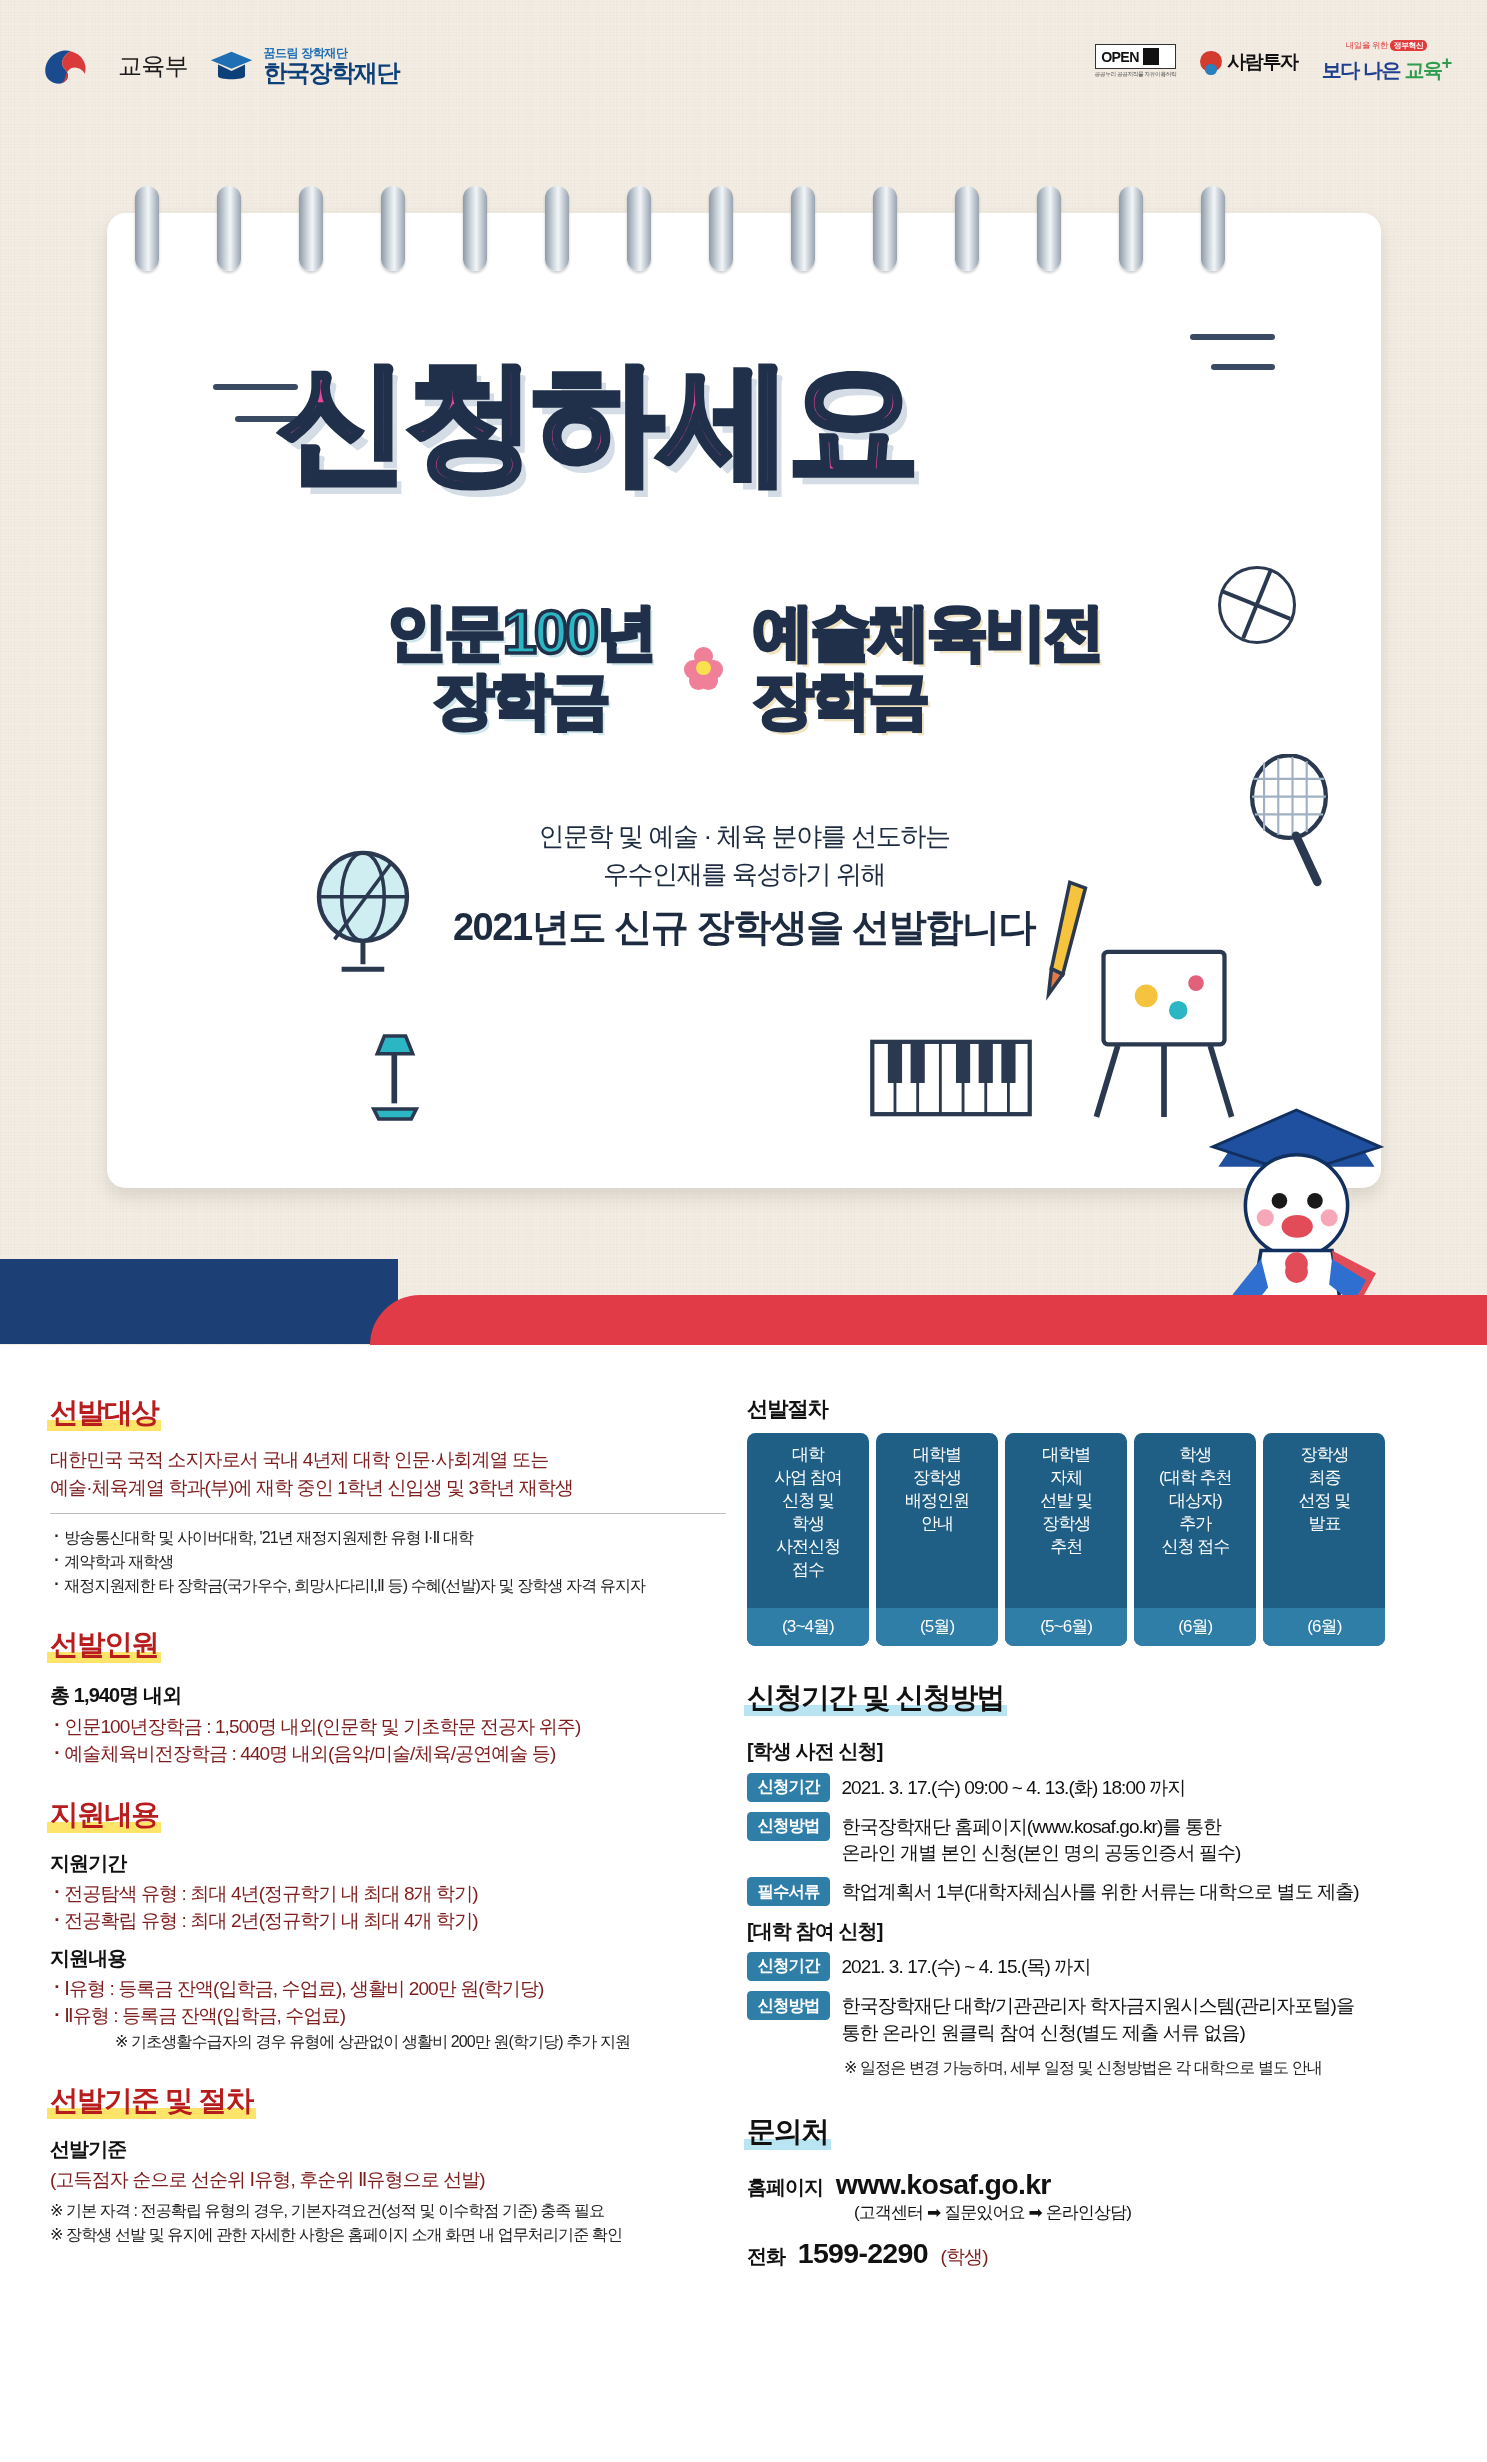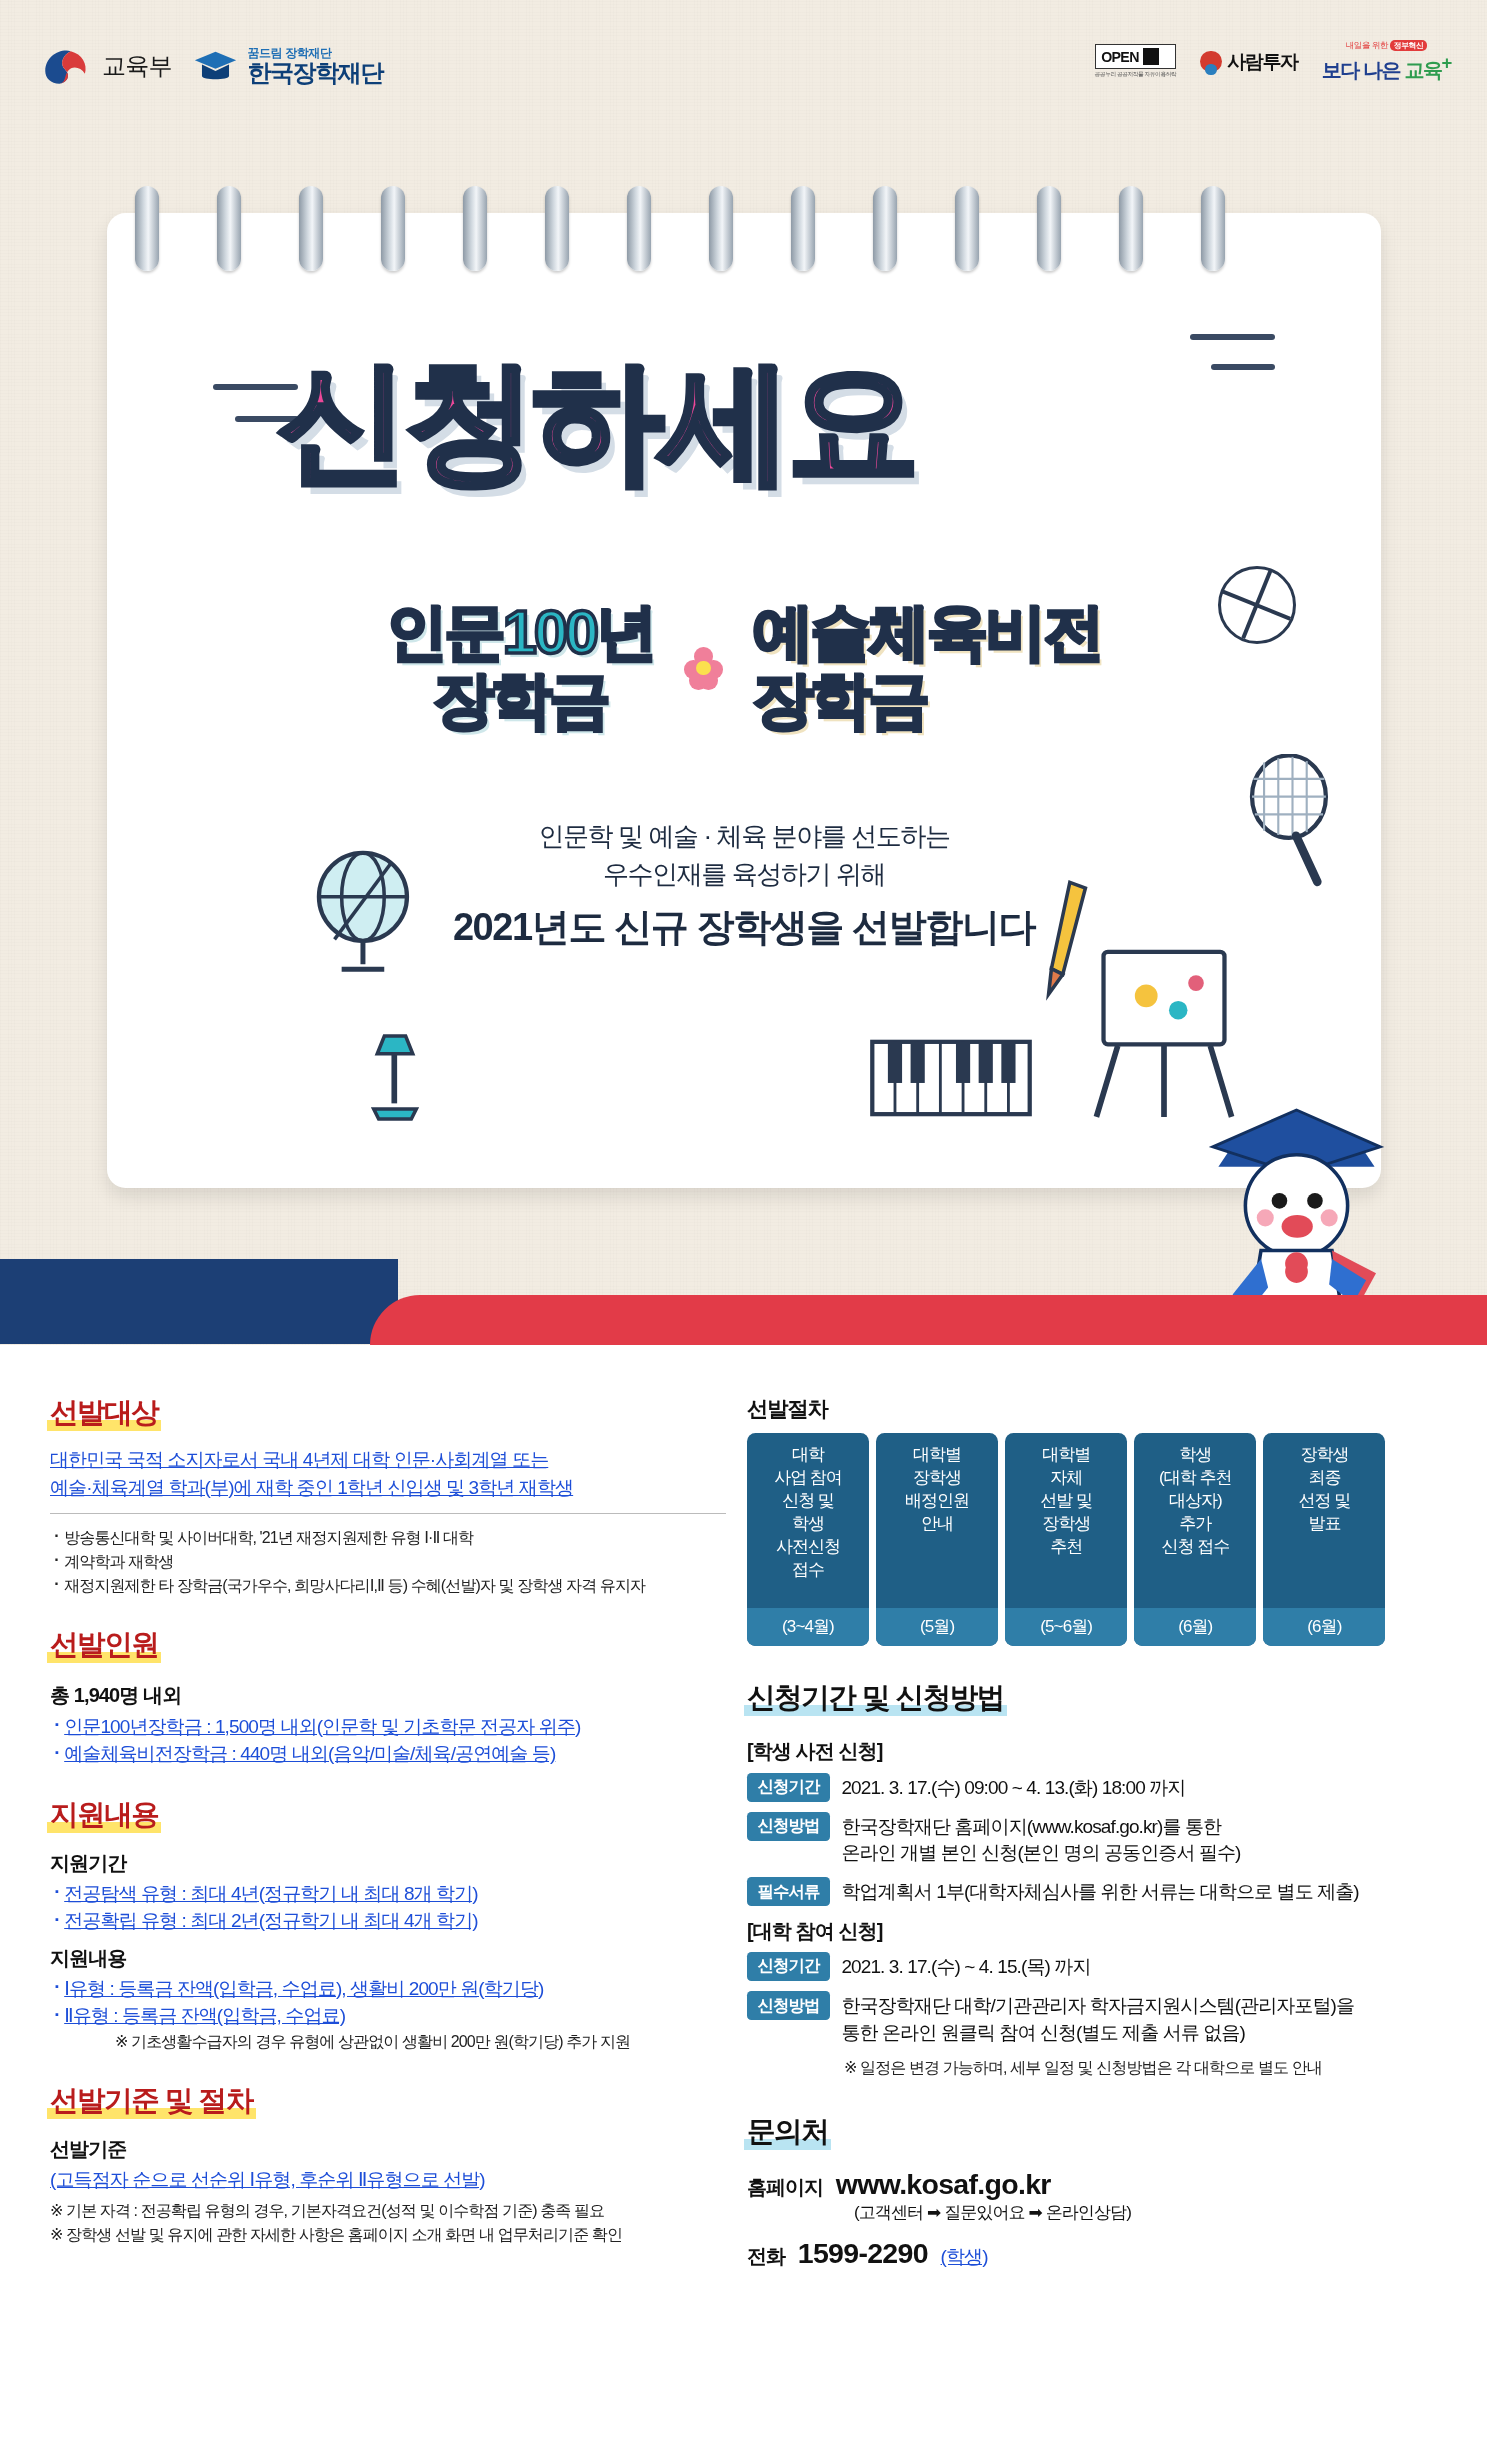--- a/index.html
+++ b/index.html
@@ -27,21 +27,21 @@
       #f2ece2;
   }
 
   
   .hdr-left {
     position: absolute; left: 41px; top: 44px;
     display: flex; align-items: center; gap: 20px;
   }
   .moe-logo { display: flex; align-items: center; gap: 10px; }
   .moe-mark { width: 51px; height: 44px; }
-  .moe-text { font-size: 24px; color: #1a1a1a; letter-spacing: -0.7px; }
+  .moe-text { font-size: 24px; color: #1a1a1a; letter-spacing: -0.7px; margin-left: 16px; }
   .kosaf-logo { display: flex; align-items: center; gap: 8.5px; }
   .kosaf-cap { width: 47px; height: 40px; }
   .kosaf-text { line-height: 1.05; }
   .kosaf-sub { font-size: 12px; color: #1f6fb5; font-weight: bold; letter-spacing: -0.4px; }
   .kosaf-main { font-size: 24px; color: #0d3f78; font-weight: bold; letter-spacing: -1.4px; }
 
   .hdr-right {
     position: absolute; right: 37px; top: 40px;
     display: flex; align-items: center; gap: 24px;
   }
@@ -175,21 +175,21 @@
 
   .sec-head-blue {
     display: inline-block; font-size: 28.5px; font-weight: bold; color: #111;
     letter-spacing: -1.4px; position: relative; margin-bottom: 10px;
   }
   .sec-head-blue::after {
     content: ""; position: absolute; left: -2.8px; right: -2.8px; bottom: 1.4px; height: 10.7px;
     background: #b9e4f2; z-index: -1;
   }
 
-  .p { font-size: 19px; color: #1d4ed8; letter-spacing: -0.9px; line-height: 1.45; text-decoration: underline; }
+  .p { font-size: 19px; color: #7f1d1d; letter-spacing: -0.9px; line-height: 1.45; }
   .p-b { font-size: 20px; font-weight: bold; color: #111; letter-spacing: -0.9px; line-height: 1.5; }
   .small { font-size: 16px; color: #222; letter-spacing: -0.9px; line-height: 1.5; }
 
   .hr { height: 1.4px; background: #bbb; margin: 11.4px 0 11.4px 0; }
   .ul { list-style: none; }
   .ul li { position: relative; padding-left: 14.2px; }
   .ul li::before { content: "·"; position: absolute; left: 4.3px; top: -1.4px; font-weight: bold; }
   .bullet-circle { display:inline-block; width: 14.2px; height: 14.2px; border-radius:50%; border: 2.1px solid #111; position: relative; margin-right: 5.7px; vertical-align: -1.4px;}
   .bullet-circle::after{content:"";position:absolute;left:2.8px;top:2.8px;width:4.3px;height:4.3px;border-radius:50%;background:#111;}
 

